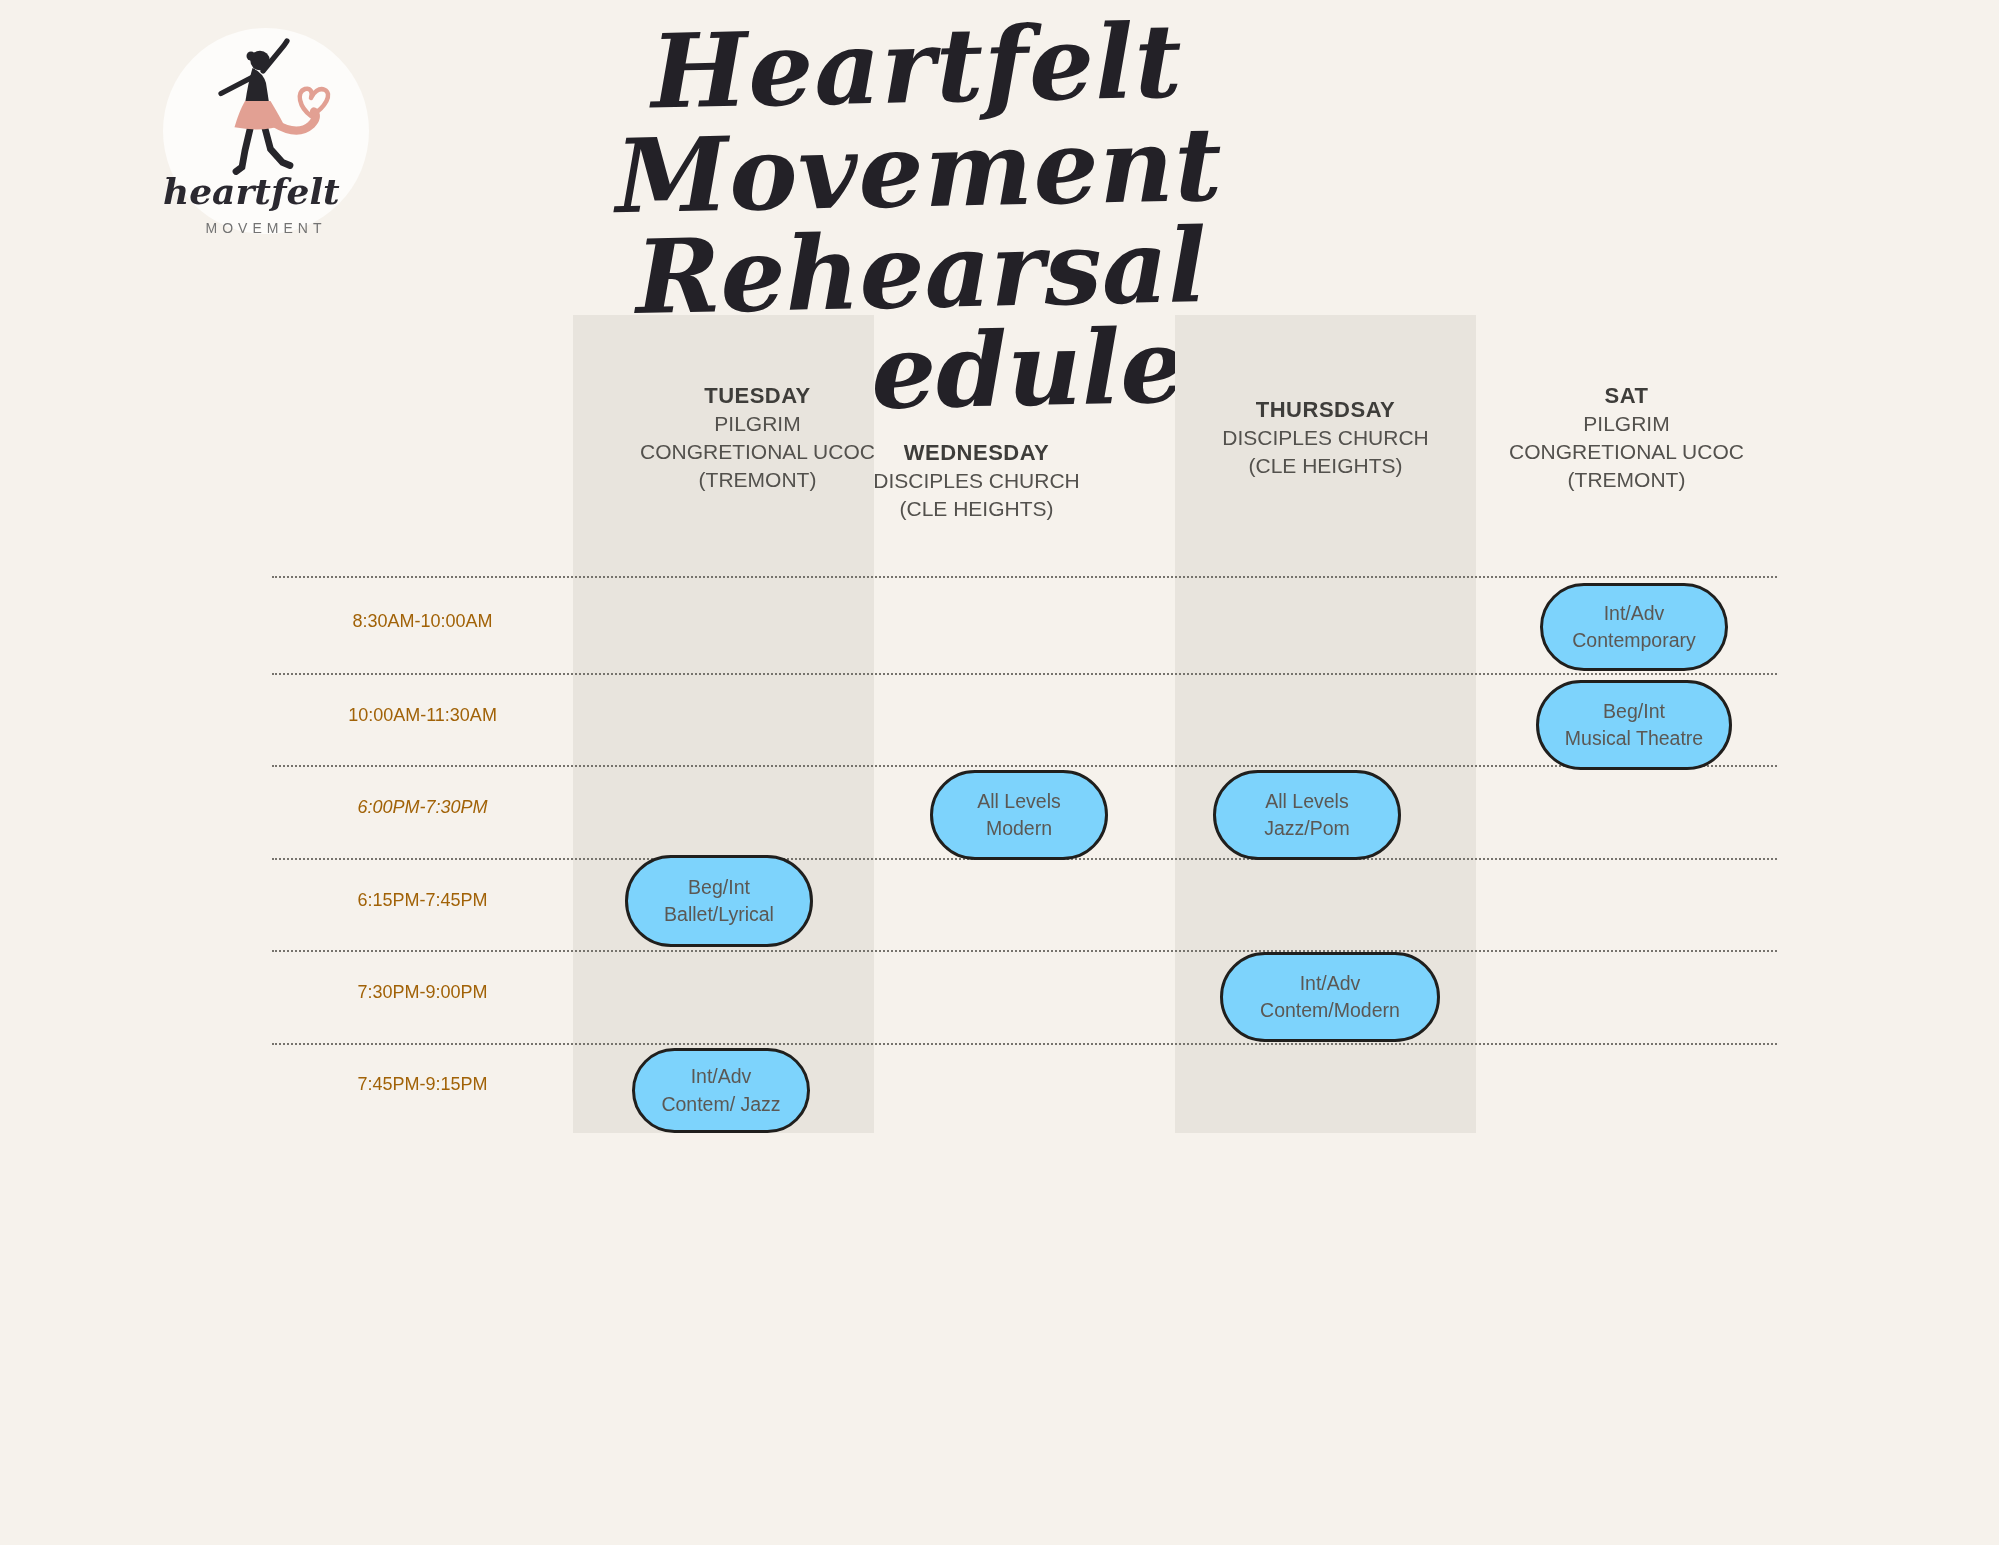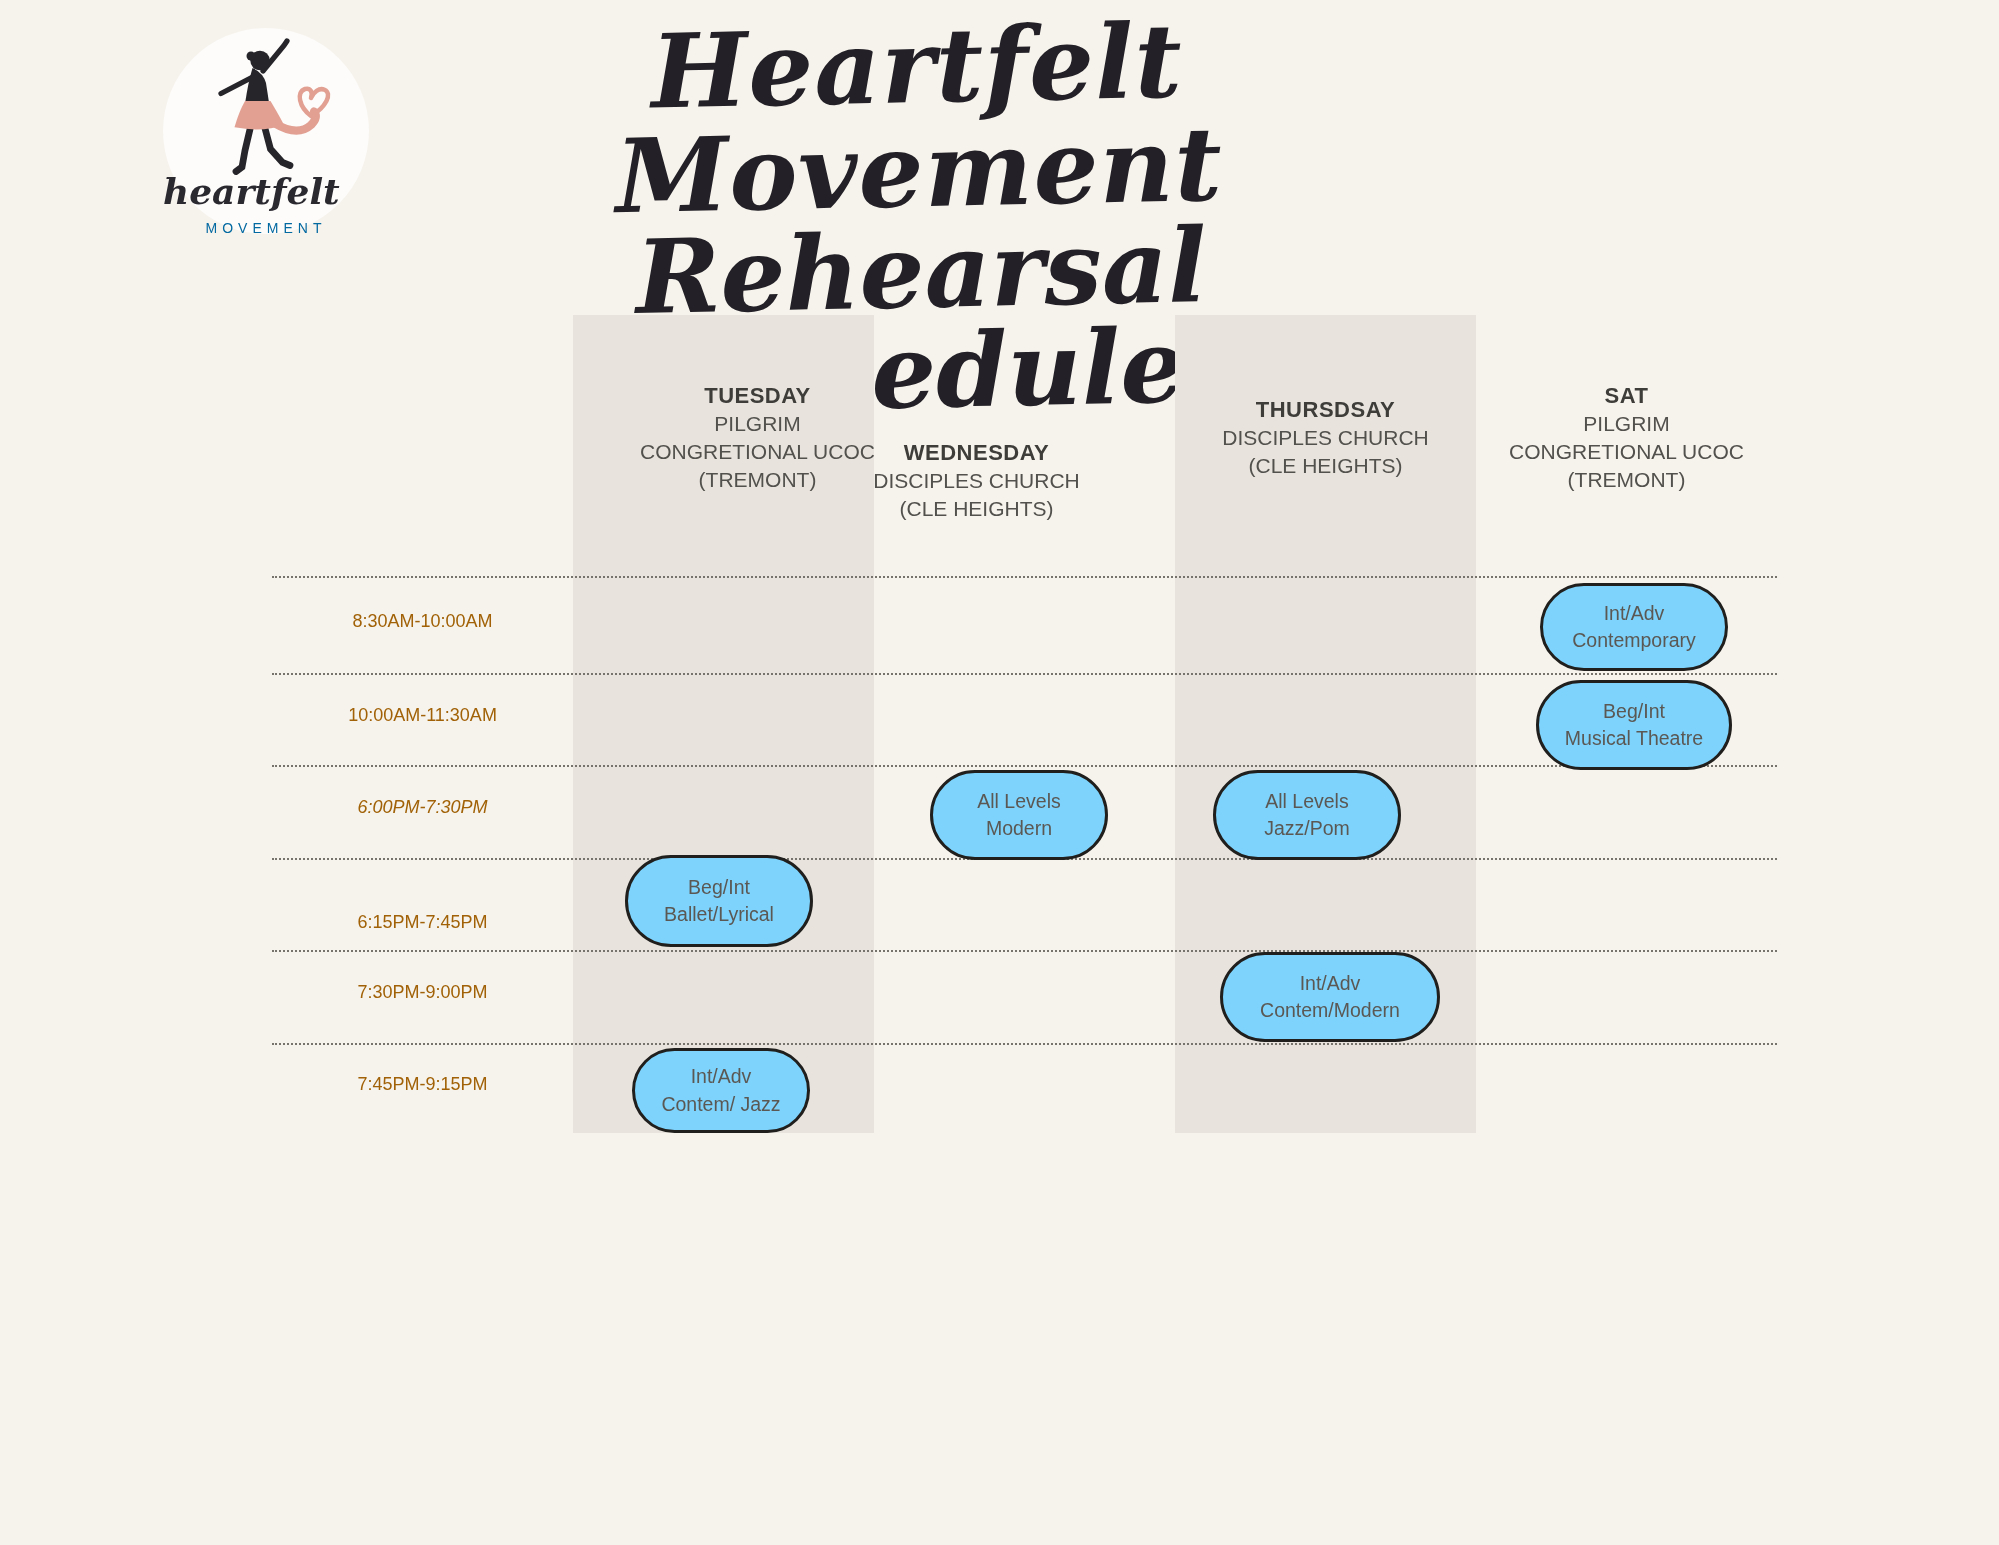--- a/index.html
+++ b/index.html
@@ -10,21 +10,21 @@
   }
 
   
   .logo{position:absolute;left:163px;top:28px;width:206px;height:206px;
         background:#fdfcfa;border-radius:50%;}
   .logo svg{position:absolute;left:28px;top:10px;}
   .logo-script{position:absolute;left:0;top:142px;width:206px;text-align:left;
         font-family:"DejaVu Serif", serif;font-style:italic;font-weight:600;
         font-size:36px;color:#2b2930;}
   .logo-caps{position:absolute;left:0;top:192px;width:206px;text-align:center;
-        font-size:14px;letter-spacing:5px;color:#0369a1;}
+        font-size:14px;letter-spacing:5px;color:#737373;}
 
   
   .title{position:absolute;left:370px;top:14px;width:1100px;text-align:center;
         font-family:"DejaVu Serif", serif;font-style:italic;font-weight:bold;
         color:#232127;transform:rotate(-1.2deg);}
   .title-line1{font-size:102px;line-height:1.02;letter-spacing:1px;}
   .title-line2{font-size:102px;line-height:0.98;}
 
   
   .col-shade{position:absolute;top:315px;height:818px;width:301px;background:#e8e4dd;}
@@ -40,21 +40,21 @@
   .hdr-sat{left:1476px;top:382px;}
 
   .row-line{position:absolute;left:272px;width:1505px;height:0;
         border-top:2px dotted #76736d;}
   .rl1{top:576px;} .rl2{top:673px;} .rl3{top:765px;}
   .rl4{top:858px;} .rl5{top:950px;} .rl6{top:1043px;}
 
   .time-label{position:absolute;left:272px;width:301px;text-align:center;
         font-size:18px;color:#a16207;}
   .tl1{top:611px;} .tl2{top:705px;} .tl3{top:797px;font-style:italic;}
-  .tl4{top:912px;} .tl5{top:982px;} .tl6{top:1074px;}
+  .tl4{top:890px;} .tl5{top:982px;} .tl6{top:1074px;}
 
   .pill{position:absolute;box-sizing:border-box;
         border:3px solid #201f1d;border-radius:46px;background:#7dd3fc;
         display:flex;align-items:center;justify-content:center;text-align:center;
         font-size:19.5px;line-height:1.4;color:#5b5854;white-space:pre-line;}
   .pill-sat-contemporary{left:1540px;top:583px;width:188px;height:88px;}
   .pill-sat-musical{left:1536px;top:680px;width:196px;height:90px;}
   .pill-wed-modern{left:930px;top:770px;width:178px;height:90px;}
   .pill-thu-jazzpom{left:1213px;top:770px;width:188px;height:90px;}
   .pill-tue-ballet{left:625px;top:855px;width:188px;height:92px;}

